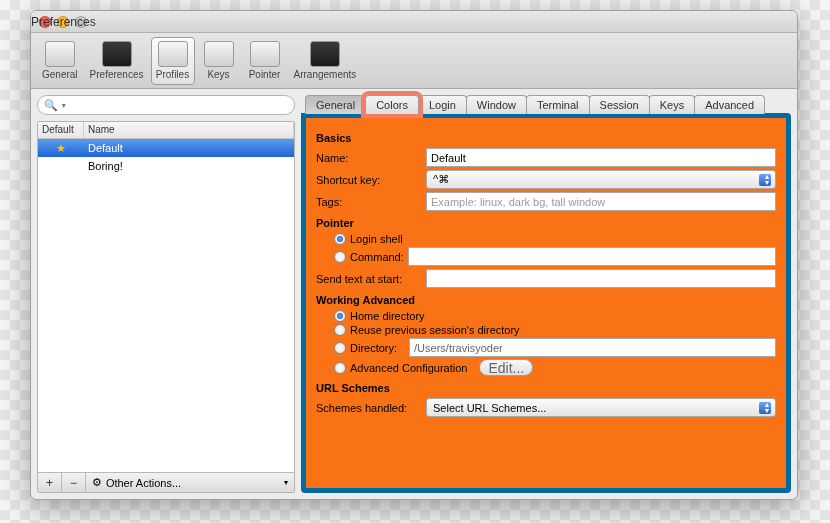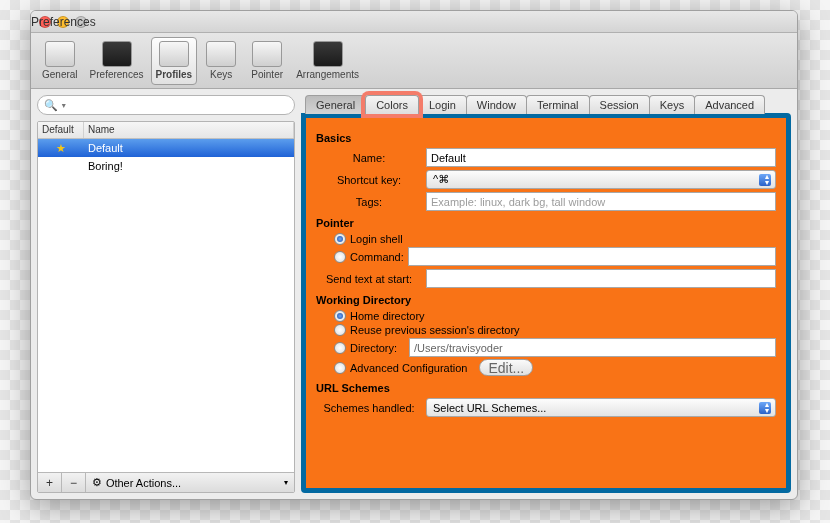--- a/index.html
+++ b/index.html
@@ -40,21 +40,21 @@
   display: flex; align-items: center; gap: 2px;
   padding: 4px 6px;
 }
 .tb-item {
   display: flex; flex-direction: column; align-items: center; justify-content: center;
   min-width: 44px; height: 48px;
   padding: 2px 4px;
   border: 1px solid transparent; border-radius: 4px;
   font-size: 10px; color: #444;
 }
-.tb-item.sel { background: linear-gradient(#fdfdfd,#e1e1e1); border-color: #9c9c9c; box-shadow: inset 0 1px 0 #fff; font-weight: bold; }
+.tb-item.sel { background: linear-gradient(#fdfdfd,#e1e1e1); border-color: #9c9c9c; box-shadow: inset 0 1px 0 #fff; }
 .tb-icon {
   width: 30px; height: 26px; margin-bottom: 2px;
   background: linear-gradient(#f7f7f7,#cfcfcf);
   border: 1px solid #999; border-radius: 3px;
   display:flex; align-items:center; justify-content:center;
 }
 .tb-icon.darker { background: linear-gradient(#3a3a3a,#1a1a1a); }
 .content {
   display: flex; height: calc(100% - 78px);
   padding: 6px;
@@ -115,21 +115,21 @@
   z-index: 2;
 }
 .pane {
   flex:1; background: #f97316; border: 5px solid #0369a1; border-radius: 0 4px 4px 4px;
   padding: 8px 10px;
   margin-top: -1px;
   overflow: auto;
 }
 .section-title { font-weight: bold; font-size: 11px; margin: 6px 0 4px; }
 .form-row { display: flex; align-items: center; margin: 3px 0; }
-.form-row .label { width: 110px; text-align: center; padding-right: 4px; color: #000; }
+.form-row .label { width: 110px; text-align: left; padding-right: 4px; color: #000; }
 .form-row .field { flex: 1; display: flex; align-items:center; gap:4px; }
 .text-input {
   flex:1; height: 19px; border: 1px solid #a8a8a8; background: #fff;
   padding: 0 4px; font-size: 11px;
 }
 .text-input::placeholder { color: #9c9c9c; }
 .text-input[disabled] { background: #fff; color: #666; }
 .popup {
   flex:1; height: 19px; border: 1px solid #a8a8a8; border-radius: 3px;
   background: linear-gradient(#fdfdfd,#e3e3e3);
@@ -282,21 +282,21 @@
           <span>Command:</span>
           <input class="text-input" style="flex: 1 1 0%;">
         </div>
         <div class="form-row">
           <div class="label">Send text at start:</div>
           <div class="field">
               <input class="text-input" style="">
             </div>
         </div>
 
-        <div class="section-title">Working Directory</div>
+        <div class="section-title">Working Advanced</div>
         <div class="radio-row">
           <span class="radio checked"></span>
           <span>Home directory</span>
         </div>
         <div class="radio-row">
           <span class="radio"></span>
           <span>Reuse previous session's directory</span>
         </div>
         <div class="radio-row">
           <span class="radio"></span>

